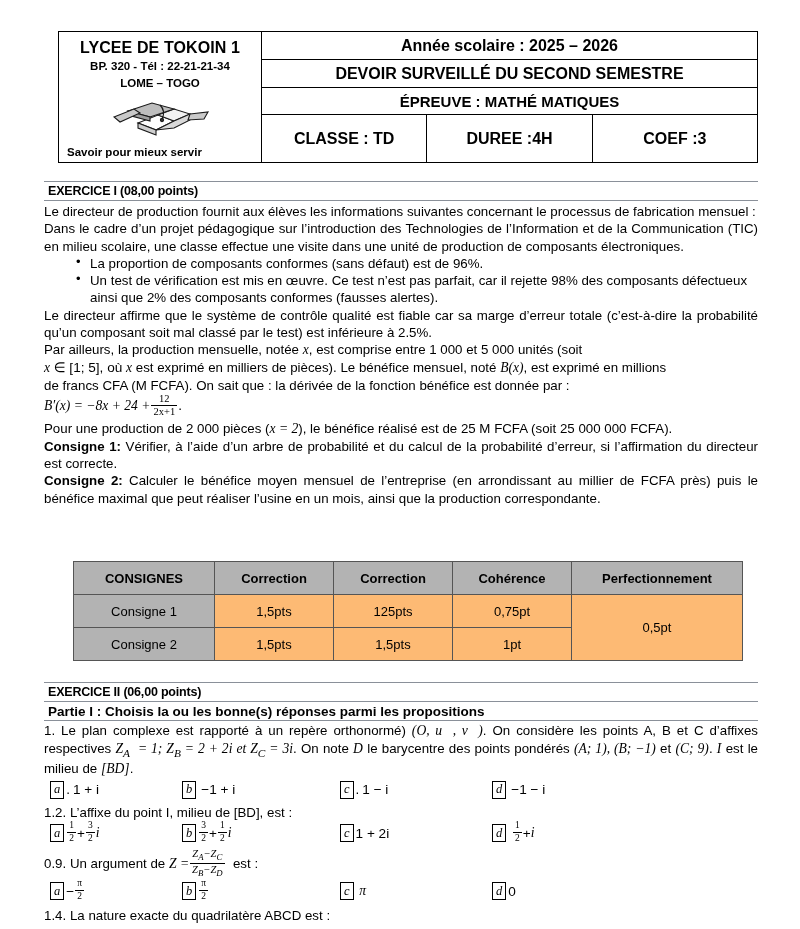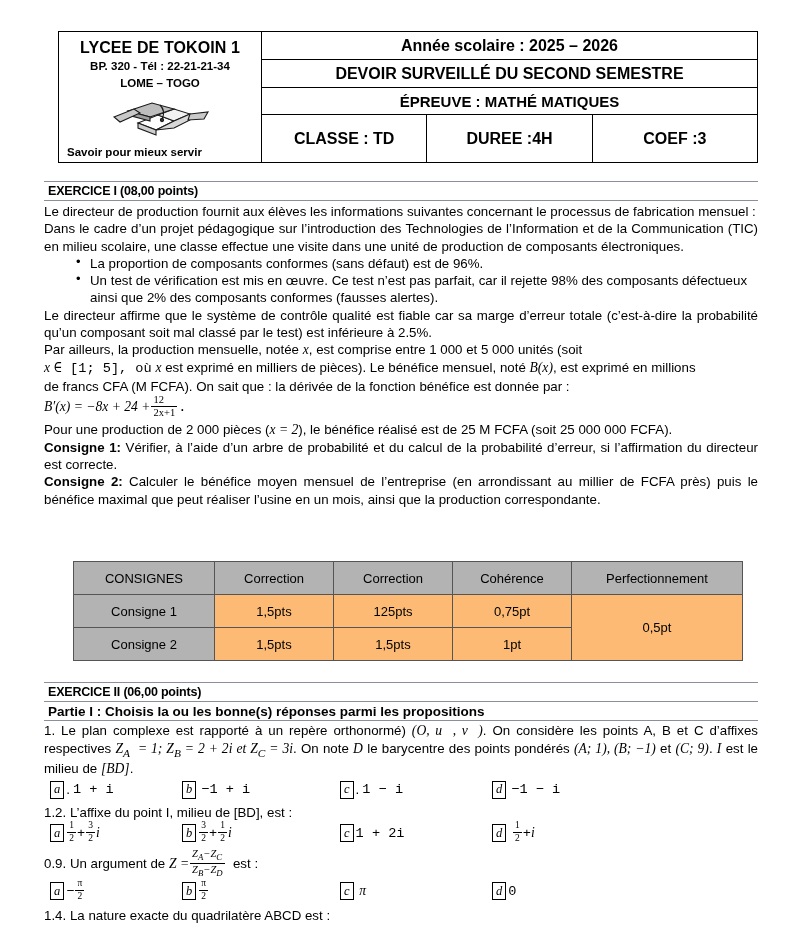--- a/index.html
+++ b/index.html
@@ -150,37 +150,37 @@
     left: 0;
     top: -1px;
     font-size: 13px;
   }
   .mvar {
     font-family: "Liberation Serif", serif;
     font-style: italic;
     font-size: 13.6px;
   }
   .mnum {
-    font-family: Liberation Mono, monospace;
+    font-family: Liberation Sans, sans-serif;
     font-style: normal;
     font-size: 13.6px;
     text-align: center;
   }
   .mathline {
     font-family: "Liberation Serif", serif;
     font-size: 14px;
     line-height: 1.30;
   }
   .bold-lead { font-weight: bold; }
 
   
   .frac {
     display: inline-block;
     vertical-align: middle;
-    text-align: left;
+    text-align: center;
     font-family: "Liberation Serif", serif;
     line-height: 1;
     position: relative;
     top: -1px;
     margin: 0 1px;
   }
   .frac .num {
     display: block;
     font-size: 9.5px;
     padding: 0 2px;
@@ -209,21 +209,21 @@
   }
   table.rubric td, table.rubric th {
     border: 1px solid #555;
     font-size: 13px;
     font-weight: normal;
     text-align: center;
     vertical-align: middle;
     padding: 0;
     height: 32px;
   }
-  table.rubric th { font-weight: normal; }
+  table.rubric th { font-weight: bold; }
   .rb-head { background: #b3b3b3; }
   .rb-firstcol { background: #b3b3b3; }
   .rb-white { background: #fdba74; }
   .col-consignes { width: 140px; }
   .col-pert { width: 118px; }
   .col-corr { width: 118px; }
   .col-coher { width: 118px; }
   .col-perf { width: 170px; }
 
   

